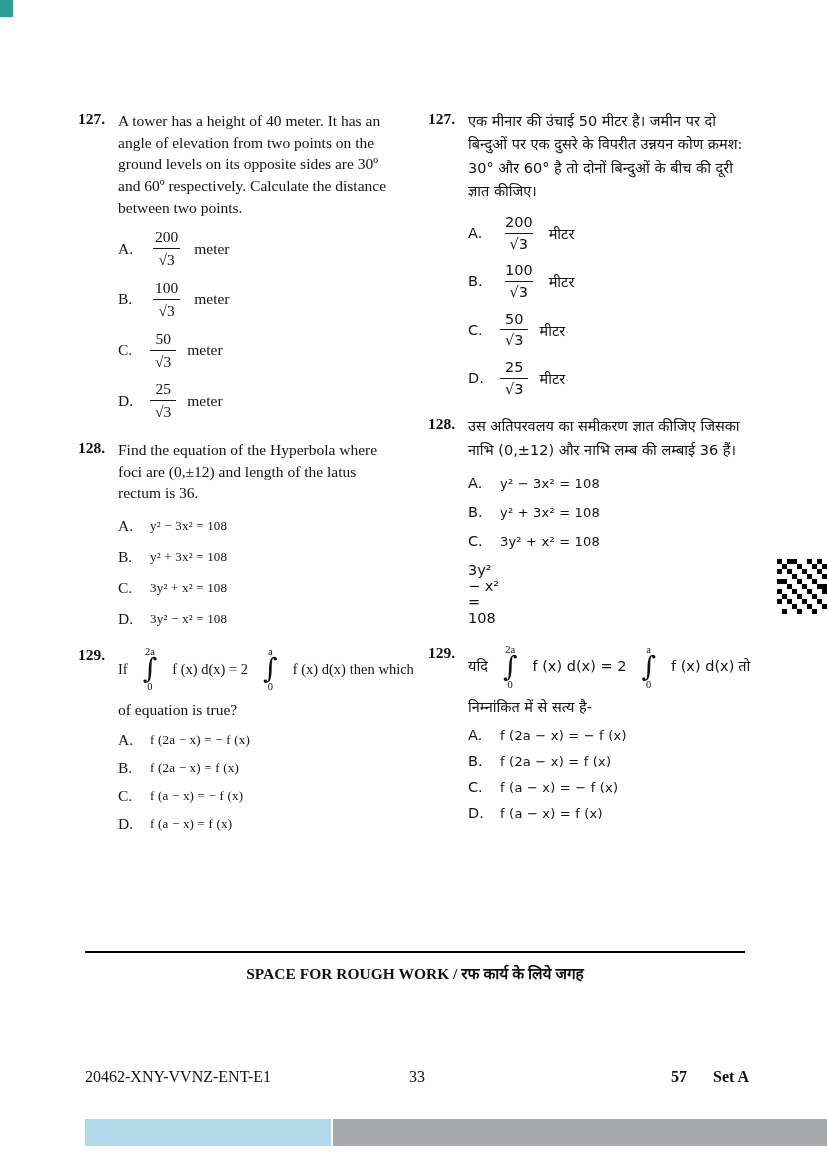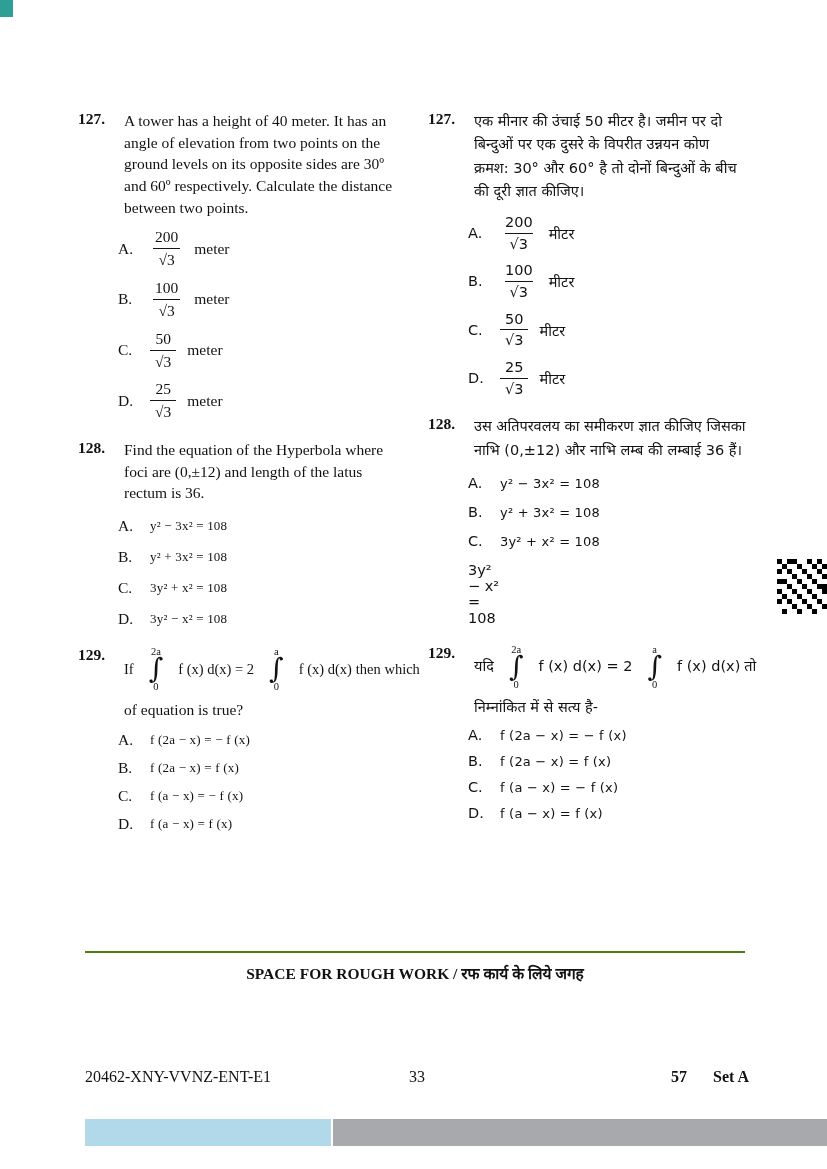--- a/index.html
+++ b/index.html
@@ -19,21 +19,21 @@
     width: 13px; height: 17px;
     background: #2f9e94;
   }
   .columns {
     position: absolute; top: 110px; left: 78px;
     display: flex; gap: 32px;
   }
   .col { width: 318px; }
   .col-hi { font-family: "DejaVu Sans", "Liberation Sans", sans-serif; font-size: 14.5px; }
   .question { margin-bottom: 18px; }
-  .q-head { display: flex; gap: 6px; }
+  .q-head { display: flex; }
   .q-num { font-weight: bold; flex: 0 0 40px; width: 40px; }
   .col-hi .q-num { font-family: "Liberation Serif", serif; font-size: 15.5px; }
   .q-text { flex: 1; line-height: 1.4; }
   .col-hi .q-text { line-height: 1.62; }
   .options { margin-top: 9px; }
   .option { display: flex; align-items: center; margin: 10px 0 10px 40px; }
   .option.math-row { margin: 13px 0 13px 40px; }
   .opt-label { flex: 0 0 32px; width: 32px; }
   .frac { display: inline-flex; flex-direction: column; align-items: center; margin-right: 11px; line-height: 1.15; }
   .frac .num { padding: 0 5px 2px; }
@@ -44,21 +44,21 @@
   .integral { display: inline-flex; flex-direction: column; align-items: center; line-height: 1; margin: 0 11px; }
   .integral .lim { font-size: 10.5px; line-height: 1.05; font-family: "Liberation Serif", serif; }
   .integral .sign { font-size: 28px; line-height: 0.85; font-family: "DejaVu Serif", serif; }
   .formula-line2 { display: block; margin-top: 7px; line-height: 1.4; }
   .qr {
     position: absolute; top: 558px; right: 0;
     width: 50px; height: 56px;
   }
   .rough {
     position: absolute; top: 951px; left: 85px; width: 660px;
-    border-top: 2px solid #4d7c0f;
+    border-top: 2px solid #000000;
     padding-top: 9px;
     text-align: center;
     font-weight: bold;
     font-size: 15.5px;
   }
   .bottom-row {
     position: absolute; top: 1068px; left: 85px; right: 78px;
     display: flex; justify-content: space-between; align-items: baseline;
     font-size: 16px;
   }

